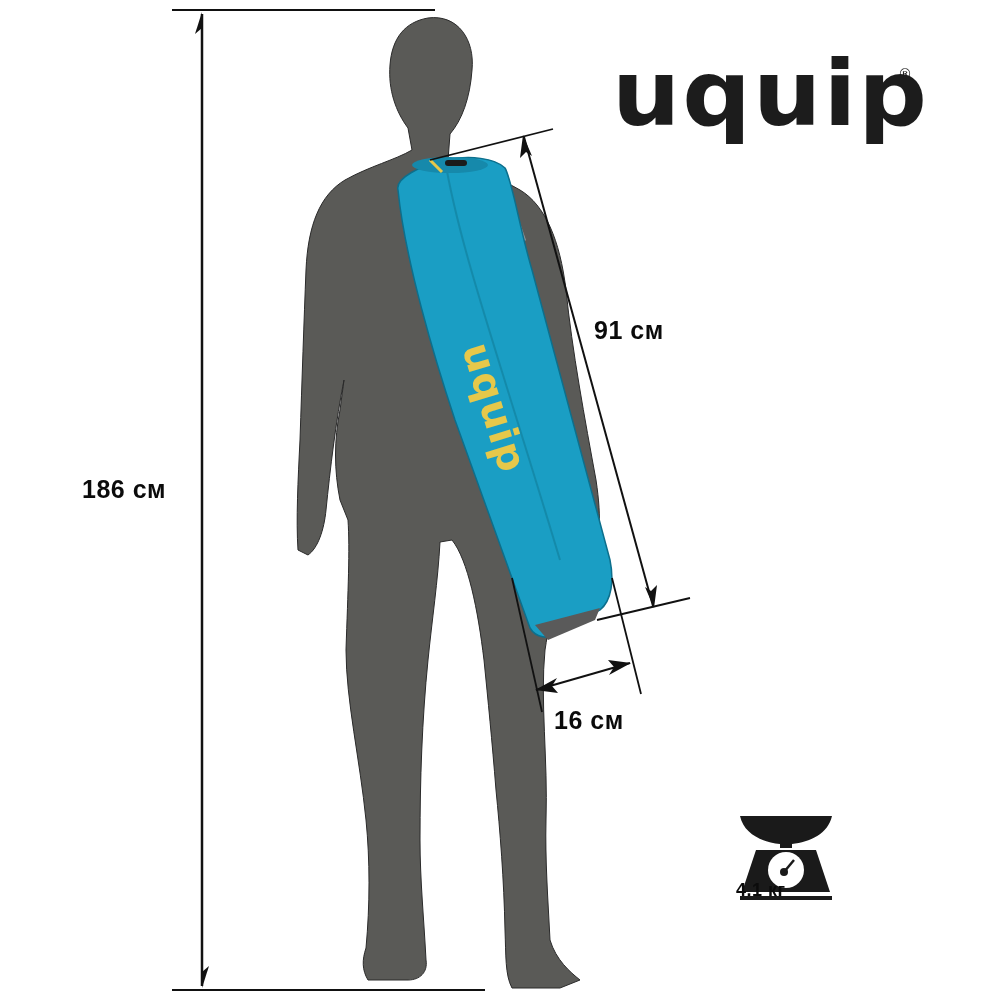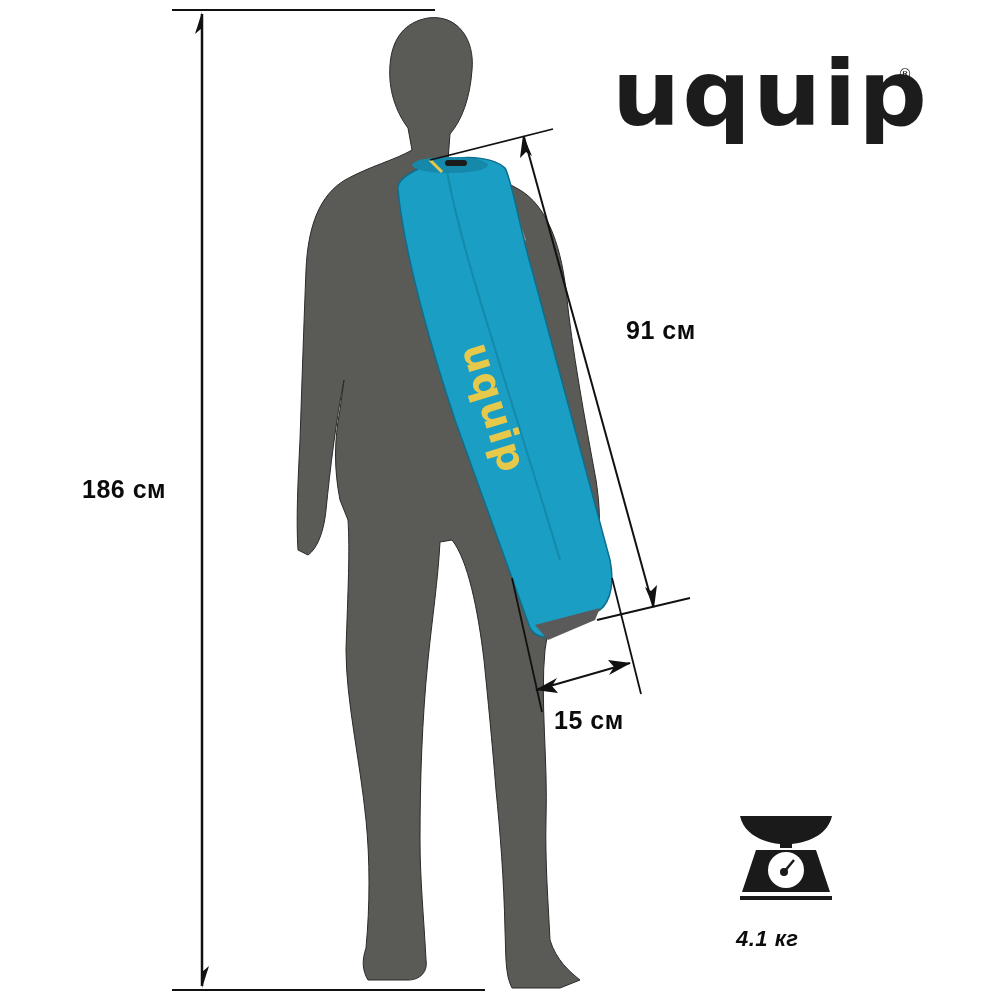--- a/index.html
+++ b/index.html
@@ -66,26 +66,26 @@
       <line x1="536" y1="690" x2="630" y2="663" stroke="#111" stroke-width="2"></line>
       <path d="M535,690 L557,678 L552,686 L558,693 Z" fill="#111"></path>
       <path d="M631,663 L609,675 L614,667 L608,660 Z" fill="#111"></path>
     </g>
   </svg>
 
   <div class="logo">uquip</div>
   <div class="reg">®</div>
 
   <div class="label" style="left:82px; top:475px;">186 см</div>
-  <div class="label" style="left:594px; top:316px;margin-left:32px;">91 см</div>
-  <div class="label" style="left:554px; top:706px;">15 см</div>
+  <div class="label" style="left:594px; top:316px;">91 см</div>
+  <div class="label" style="left:554px; top:706px;">16 см</div>
 
   <svg class="scale-icon" width="104" height="88" viewBox="0 0 104 88">
     <path d="M6,4 L98,4 C94,22 76,30 58,32 L58,36 L46,36 L46,32 C28,30 10,22 6,4 Z" fill="#1a1a1a"></path>
     <path d="M22,38 L82,38 L96,80 L8,80 Z" fill="#1a1a1a"></path>
     <circle cx="52" cy="58" r="18" fill="#ffffff"></circle>
     <circle cx="50" cy="60" r="4" fill="#1a1a1a"></circle>
     <line x1="50" y1="60" x2="60" y2="48" stroke="#1a1a1a" stroke-width="2.5"></line>
     <rect x="6" y="84" width="92" height="4" fill="#1a1a1a"></rect>
   </svg>
-  <div class="label" style="left:736px; top:926px; font-size:22px;font-style:italic;">4.1 кг</div>
+  <div class="label" style="left:736px; top:880px; font-size:18px;">4.1 кг</div>
 
 </div>
 
 </body></html>

